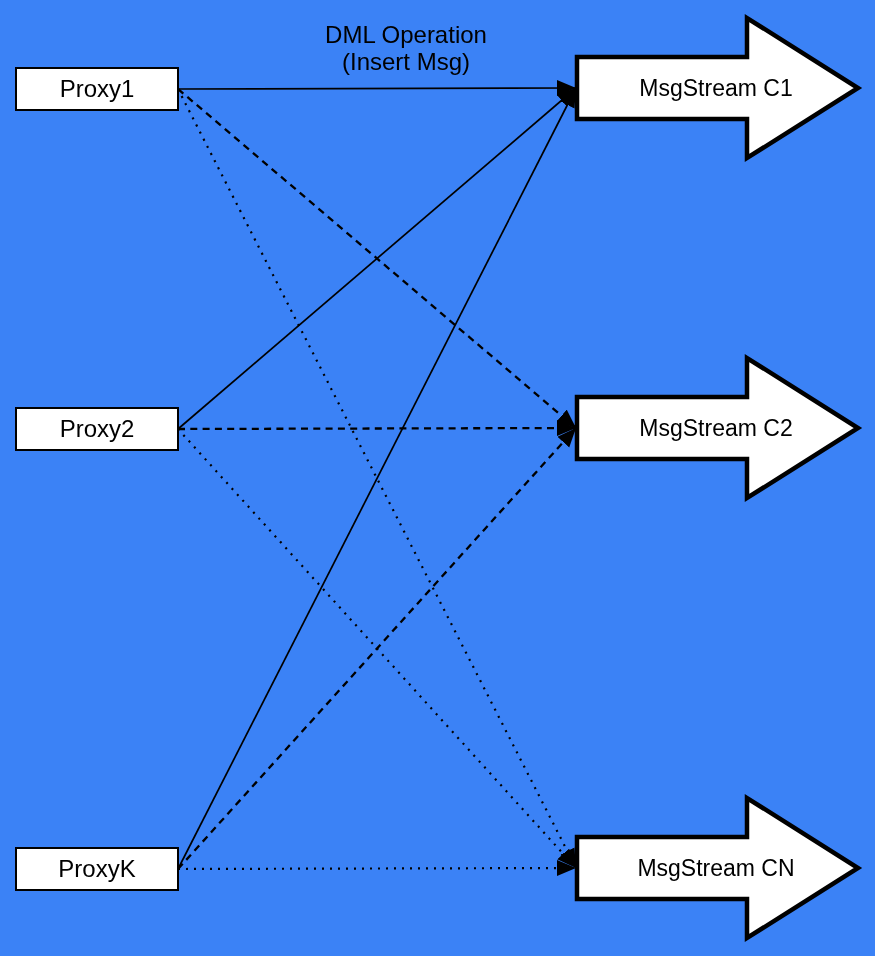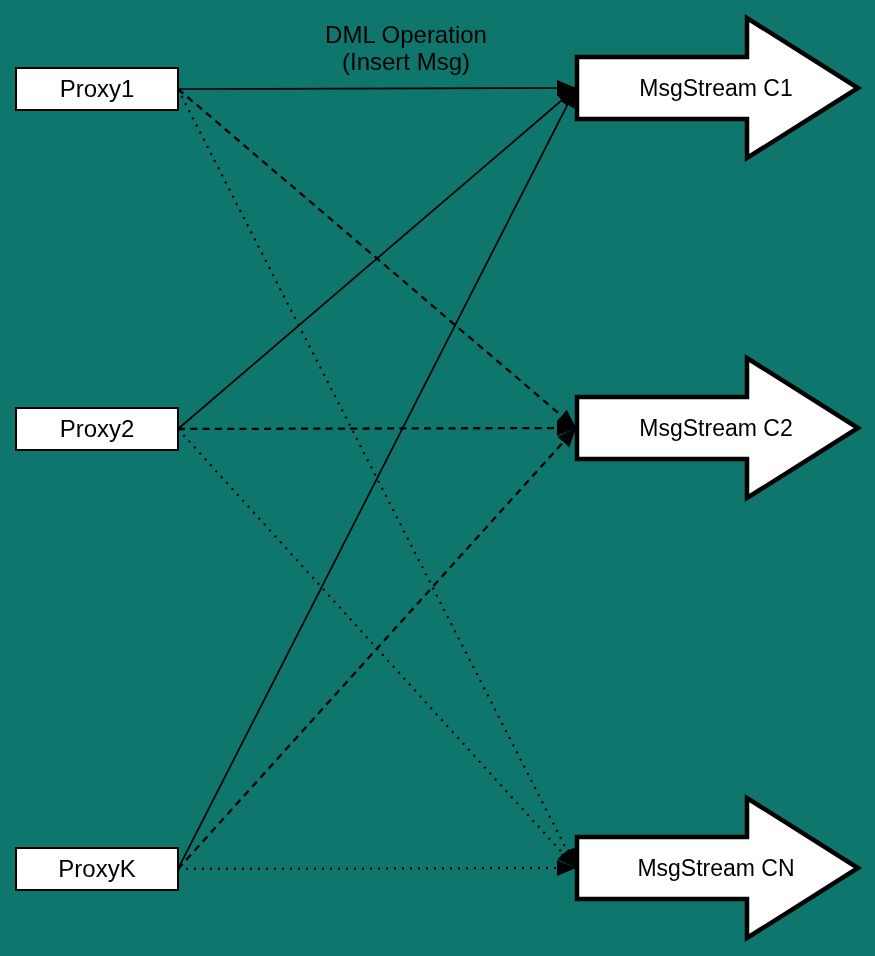--- a/index.html
+++ b/index.html
@@ -4,21 +4,21 @@
 <style>
   html, body {
     margin: 0;
     padding: 0;
     background: #ffffff;
   }
   .canvas-wrap {
     position: relative;
     width: 875px;
     height: 956px;
-    background: #0f766e;
+    background: #3b82f6;
     overflow: hidden;
   }
   svg {
     display: block;
   }
   svg text {
     font-family: "Liberation Sans", sans-serif;
     fill: #000000;
   }
   .title-text {

